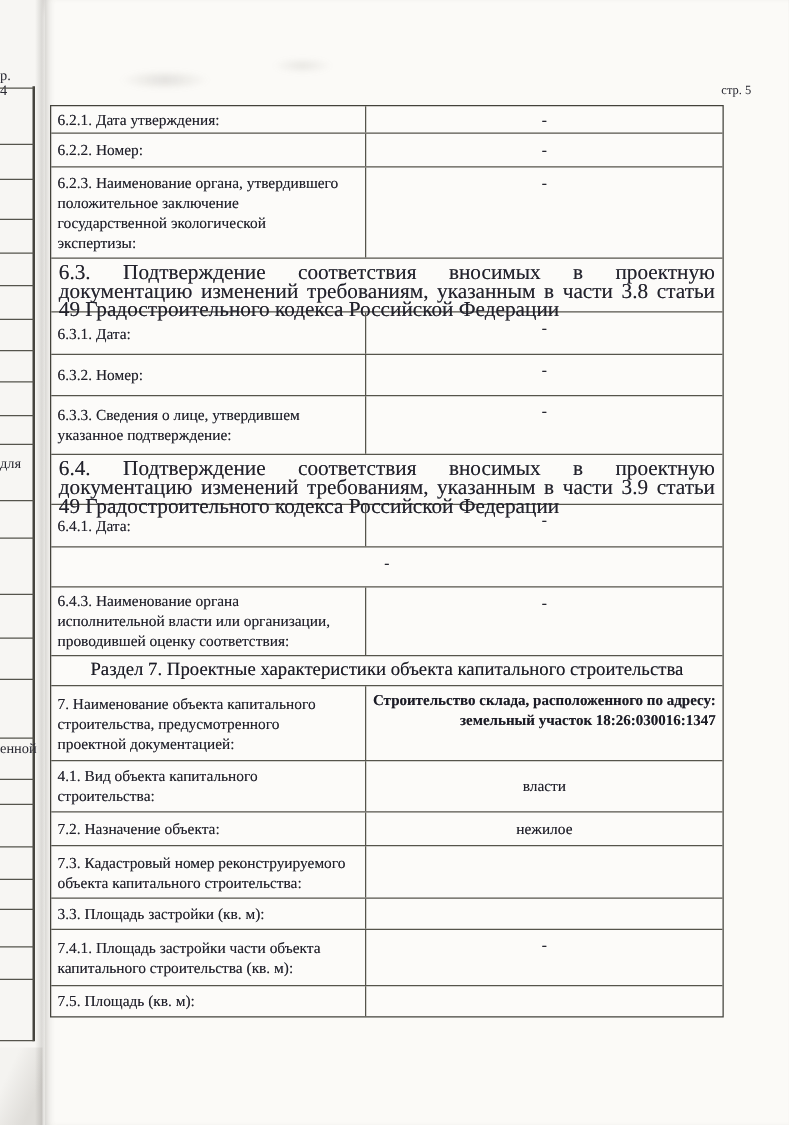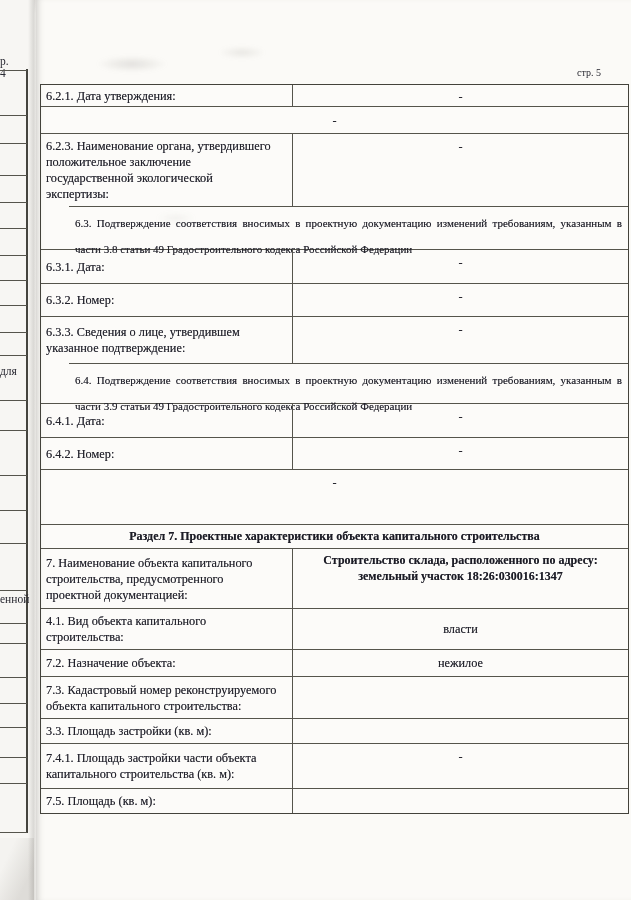--- a/index.html
+++ b/index.html
@@ -35,39 +35,39 @@
   .pageno { position:absolute; top:67px; right:30px; font-size:10px;
         color:#26262f; }
   .smudge { position:absolute; border-radius:50%; filter:blur(2px); }
   .smudge.s1 { left:60px; top:56px; width:72px; height:16px;
         background:radial-gradient(rgba(125,122,115,0.20),rgba(125,122,115,0) 70%); }
   .smudge.s2 { left:182px; top:46px; width:48px; height:13px;
         background:radial-gradient(rgba(125,122,115,0.15),rgba(125,122,115,0) 70%); }
   .smudge.s3 { left:120px; top:212px; width:40px; height:12px;
         background:radial-gradient(rgba(125,122,115,0.10),rgba(125,122,115,0) 70%); }
   
-  .doc-table { position:absolute; left:4px; top:84px; width:589px;
+  .doc-table { position:absolute; left:4px; top:84px; width:539px;
         border:1.5px solid #43423b; background:rgba(255,255,255,0.25);
         text-shadow:0 0 0.5px rgba(34,34,44,0.55); }
   .tr { display:flex; align-items:stretch; }
   .tr + .tr { border-top:1px solid #55544c; }
   .td { font-size:12.3px; line-height:16px; color:#22222c; }
   .td.label { width:252px; border-right:1px solid #55544c;
         padding:2px 14px 2px 5px; display:flex; align-items:center; }
   .td.value { flex:1; display:flex; align-items:center; justify-content:center;
         text-align:center; padding:2px 4px; }
   .td.value.vtop { align-items:flex-start; padding-top:4px; }
-  .tr.span-row { display:block; padding:3px 6px 2px 6px; font-size:11px;
-        line-height:26px; text-align:justify; color:#22222c;
-        text-shadow:0 0 0.5px rgba(34,34,44,0.55);margin-left:28px; }
+  .tr.span-row { display:block; padding:3px 6px 2px 6px; font-size:17px;
+        line-height:15px; text-align:justify; color:#22222c;
+        text-shadow:0 0 0.5px rgba(34,34,44,0.55); }
   .tr.header-row { display:flex; align-items:center; justify-content:center;
-        font-weight:bold; font-size:12px; color:#1c1c26;
+        font-weight:normal; font-size:15px; color:#1c1c26;
         text-shadow:0 0 0.5px rgba(28,28,38,0.6); }
   .addr { display:flex; flex-direction:column; gap:0;
-        font-weight:bold; font-size:12px; line-height:15.5px; color:#1c1c26; }
+        font-weight:bold; font-size:12px; line-height:15.5px; color:#1c1c26;align-items:flex-end; }
 </style>
 </head>
 <body>
 
 <div class="scan">
 
   <div class="p4">
     <div class="p4-pageno">р. 4</div>
     <div class="p4-vline"></div>
     <div class="st" style="top:70px"></div>
@@ -109,20 +109,21 @@
     <div class="smudge s3"></div>
 
     <div class="doc-table">
 
       <div class="tr" style="height:21px">
         <div class="td label">6.2.1. Дата утверждения:</div>
         <div class="td value">-</div>
       </div>
 
       <div class="tr" style="height:27px">
+        <div class="td label">6.2.2. Номер:</div>
         <div class="td value">-</div>
       </div>
 
       <div class="tr" style="height:73px">
         <div class="td label">6.2.3. Наименование органа, утвердившего положительное заключение государственной экологической экспертизы:</div>
         <div class="td value vtop">-</div>
       </div>
 
       <div class="tr span-row" style="height:43px">6.3. Подтверждение соответствия вносимых в проектную документацию изменений требованиям, указанным в части 3.8 статьи 49 Градостроительного кодекса Российской Федерации</div>
 
@@ -142,25 +143,25 @@
       </div>
 
       <div class="tr span-row" style="height:40px">6.4. Подтверждение соответствия вносимых в проектную документацию изменений требованиям, указанным в части 3.9 статьи 49 Градостроительного кодекса Российской Федерации</div>
 
       <div class="tr" style="height:34px">
         <div class="td label">6.4.1. Дата:</div>
         <div class="td value vtop">-</div>
       </div>
 
       <div class="tr" style="height:32px">
-        <div class="td label">6.4.2. Номер:</div>
         <div class="td value vtop">-</div>
       </div>
 
       <div class="tr" style="height:55px">
+        <div class="td label">6.4.3. Наименование органа исполнительной власти или организации, проводившей оценку соответствия:</div>
         <div class="td value vtop">-</div>
       </div>
 
       <div class="tr header-row" style="height:24px">Раздел 7. Проектные характеристики объекта капитального строительства</div>
 
       <div class="tr" style="height:60px">
         <div class="td label">7. Наименование объекта капитального строительства, предусмотренного проектной документацией:</div>
         <div class="td value vtop">
           <div class="addr">
             <div>Строительство склада, расположенного по адресу:</div>

